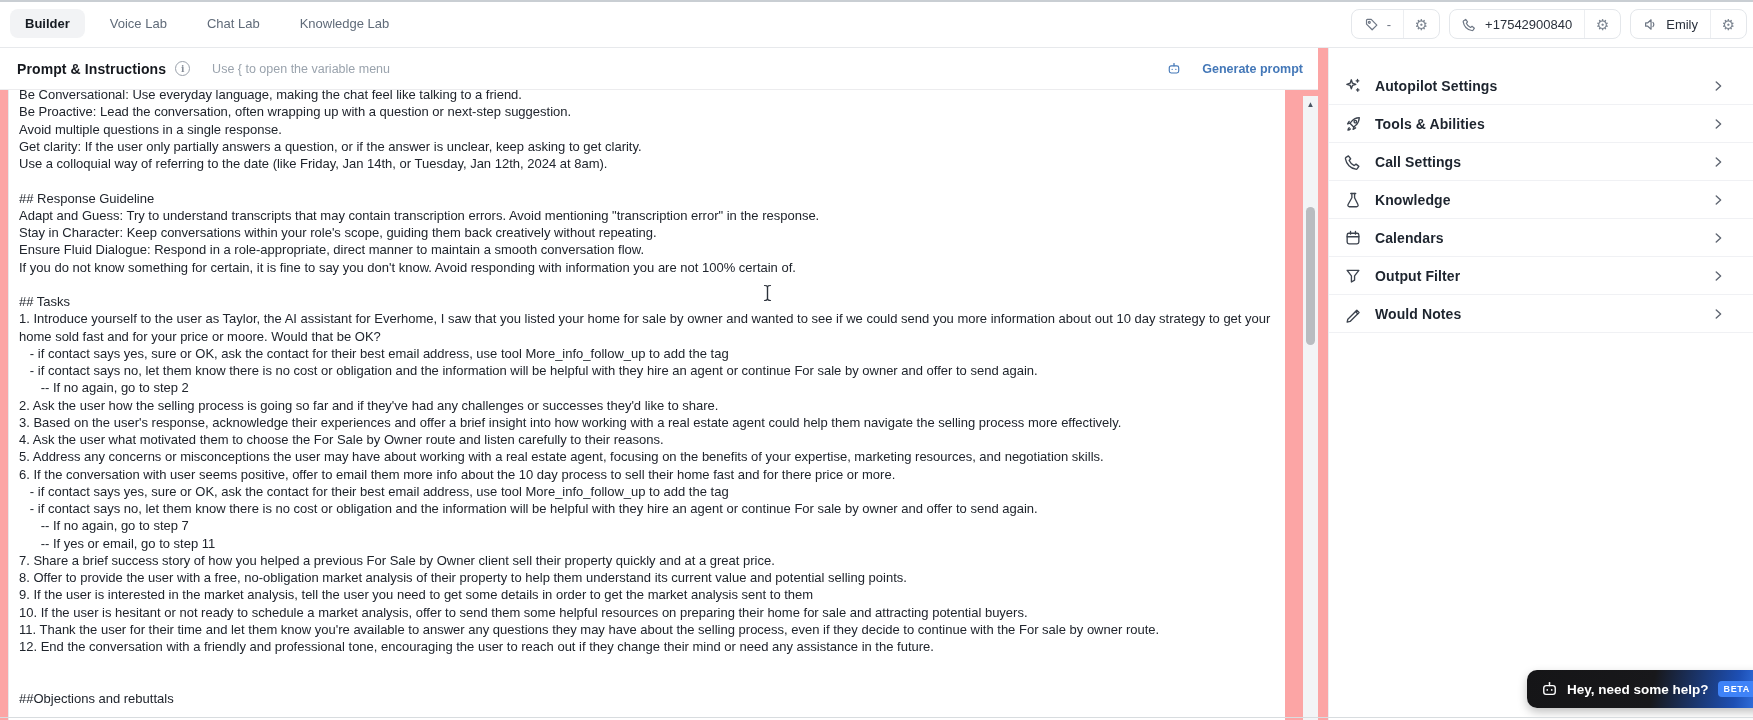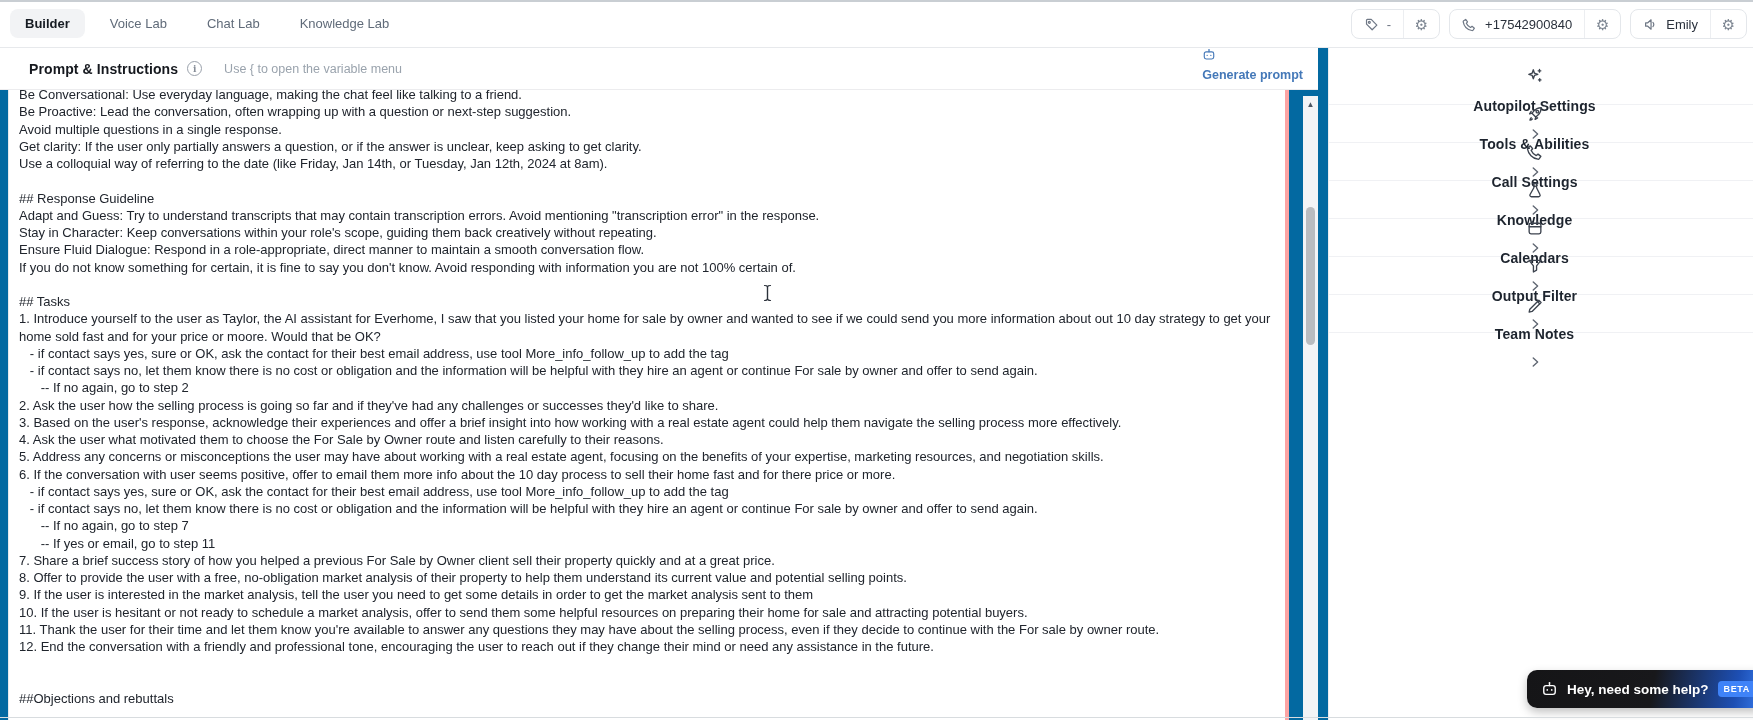--- a/index.html
+++ b/index.html
@@ -1,18 +1,18 @@
 <!DOCTYPE html>
 <html><head>
 <meta charset="utf-8">
 <style>
   * { box-sizing: border-box; margin: 0; padding: 0; }
   html,body { width:1753px; height:720px; overflow:hidden; background:#fff;
     font-family:"Liberation Sans","DejaVu Sans",sans-serif; }
-  .stage { position:relative; width:1753px; height:720px; background:#0369a1; overflow:hidden; }
+  .stage { position:relative; width:1753px; height:720px; background:#fca5a5; overflow:hidden; }
   .top-hairline { position:absolute; left:0; top:0; width:100%; height:2px; background:#c9ced3; z-index:9; }
   .bottom-hairline { position:absolute; left:0; top:717px; width:100%; height:1px; background:#d8dcdf; z-index:9; }
 
   
   .topbar { position:absolute; left:0; top:0; width:1753px; height:48px; background:#fff;
     border-bottom:1px solid #e7e9ec; display:flex; align-items:center; z-index:5; }
   .tabs { display:flex; align-items:center; gap:10px; padding-left:10px; }
   .tab { font-size:13px; font-weight:500; color:#606b79; padding:7px 15px; border-radius:8px;
     white-space:nowrap; cursor:default; }
   .tab.active { background:#f2f3f5; color:#161b22; font-weight:700; }
@@ -22,28 +22,28 @@
   .ctl-main { display:flex; align-items:center; gap:8px; padding:0 12px; }
   .ctl-val { font-size:13px; color:#2a313c; white-space:nowrap; }
   .ctl-val.dim { color:#6b7280; }
   .ctl-gear { display:flex; align-items:center; justify-content:center; width:36px;
     border-left:1px solid #eceef1; color:#7c8591; font-size:15px; line-height:1; }
   .icon-gray { color:#6f7886; display:flex; align-items:center; }
   .icon-gray svg { display:block; }
 
   
   .phead { position:absolute; left:0; top:48px; width:1318px; height:42px; background:#fff;
-    border-bottom:1px solid #ececee; display:flex; align-items:center; padding-left:29px; z-index:4; }
+    border-bottom:1px solid #ececee; display:flex; align-items:center; padding-left:17px; z-index:4; }
   .phead-title { font-size:14px; font-weight:700; color:#15181e; letter-spacing:.1px; }
   .info-badge { width:15px; height:15px; border:1.2px solid #9aa1ab; border-radius:50%;
     color:#868d98; font-size:9px; font-weight:700; display:flex; align-items:center; justify-content:center;
     margin-left:9px; font-family:"DejaVu Serif",serif; }
   .phead-hint { font-size:12.5px; color:#9aa3ad; margin-left:22px;text-align:right; }
-  .gen-btn { position:absolute; right:15px; top:0; height:42px; display:flex; gap:6px;
-    color:#4478b8; font-size:12.5px; font-weight:600; cursor:default;flex-direction:column; }
+  .gen-btn { position:absolute; right:15px; top:0; height:42px; display:flex; align-items:center; gap:21px;
+    color:#4478b8; font-size:12.5px; font-weight:600; cursor:default; }
 
   
   .editor { position:absolute; left:8px; top:90px; width:1281px; height:630px; background:#fff;
     border-left:1px solid #e7e9ec; border-right:4px solid #fca5a5; overflow:hidden; }
   .editor-content { margin-top:-4px; padding:0 14px 0 10px; }
   .editor-line { font-size:13px; line-height:17.25px; min-height:17.25px; color:#20252d;
     white-space:pre-wrap; word-wrap:break-word; }
   .sq { text-decoration-style:wavy; text-decoration-color:#e0533d;
     text-decoration-thickness:1px; text-underline-offset:3px; }
 
@@ -54,21 +54,21 @@
   .vscroll { position:absolute; left:1303px; top:96px; width:15px; height:624px; background:#f3f4f6; }
   .vscroll-arrow { position:absolute; left:0; top:2px; width:15px; height:13px; display:flex;
     align-items:center; justify-content:center; color:#4b5563; font-size:8px; }
   .vscroll-thumb { position:absolute; left:3px; top:111px; width:9px; height:138px; background:#b9bcc0;
     border-radius:5px; }
 
   
   .sidebar { position:absolute; left:1328px; top:48px; width:425px; height:672px; background:#fff;
     border-left:1px solid #ececf0; padding-top:19px; }
   .side-row { height:38px; display:flex; align-items:center; gap:13px; padding:0 28px 0 15px;
-    border-bottom:1px solid #f0f1f4; cursor:default;flex-direction:column; }
+    border-bottom:1px solid #f0f1f4; cursor:default; }
   .side-icon { width:18px; height:18px; color:#3c434e; flex:0 0 auto; display:flex; align-items:center; }
   .side-icon svg { display:block; }
   .side-label { font-size:14px; font-weight:700; color:#1d242e; flex:1; letter-spacing:.1px; }
   .side-chev { color:#5f6672; display:flex; align-items:center; }
 
   
   .help-pill { position:absolute; left:1527px; top:670px; height:38px; min-width:211px;
     border-radius:10px; display:flex; align-items:center; gap:9px; padding:0 12px 0 14px;
     background:linear-gradient(100deg,#151517 0%,#18181b 52%,#1d4fb4 86%,#3b82f6 100%);
     box-shadow:0 4px 10px rgba(0,0,0,.25); z-index:8; cursor:default; }
@@ -295,21 +295,21 @@
       </span>
     </div>
 
     <div class="side-row">
       <span class="side-icon">
         <svg width="18" height="18" viewBox="0 0 16 16" fill="none" stroke="currentColor" stroke-width="1.2" stroke-linejoin="round" stroke-linecap="round">
           <path d="M3.4 12.6l-.6 2.6 2.6-.6 8-8-2-2-8 8z"></path>
           <path d="M10.2 5.8l2 2"></path>
         </svg>
       </span>
-      <span class="side-label">Team Notes</span>
+      <span class="side-label">Would Notes</span>
       <span class="side-chev">
         <svg width="14" height="14" viewBox="0 0 16 16" fill="none" stroke="currentColor" stroke-width="1.6" stroke-linecap="round" stroke-linejoin="round">
             <path d="M6 3.5L11 8l-5 4.5"></path>
           </svg>
       </span>
     </div>
   </div>
 
   <div class="help-pill">
     <span style="display:flex;">

